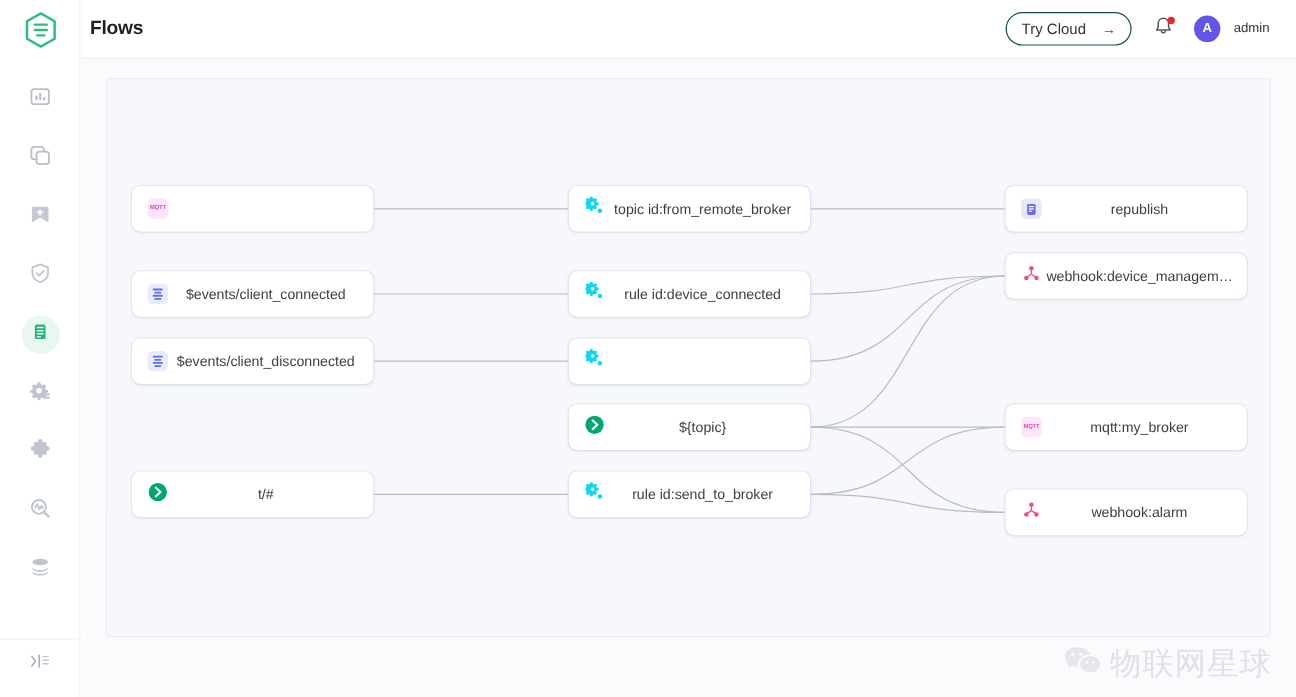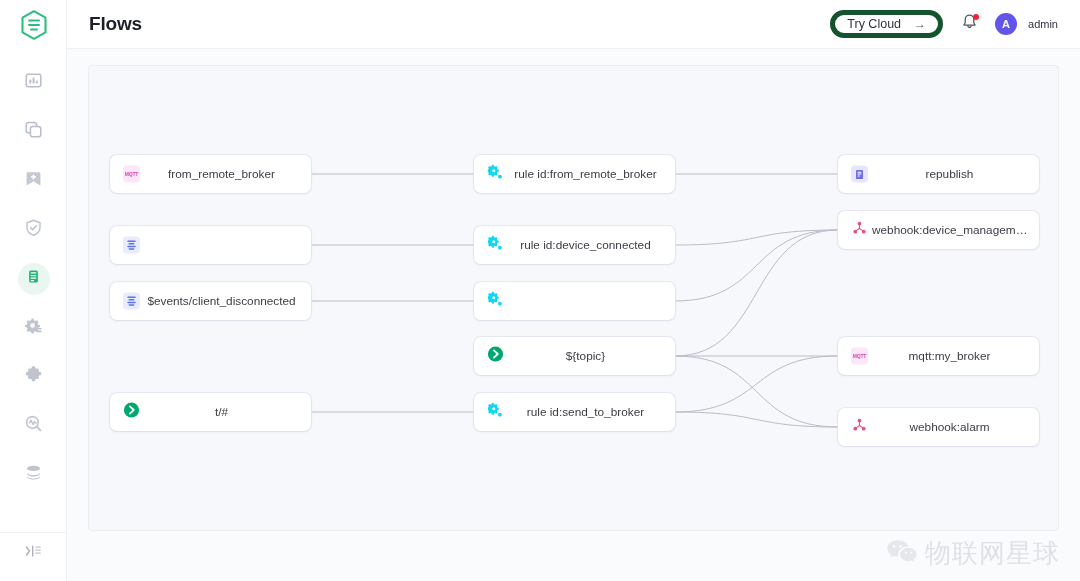--- a/index.html
+++ b/index.html
@@ -51,32 +51,32 @@
   
   .header {
     position: absolute; left: 67px; top: 0;
     width: 1013px; height: 49px;
     background: #ffffff;
     border-bottom: 1px solid #eef0f4;
     display: flex; align-items: center;
     z-index: 4;
   }
   .page-title {
-    margin-left: 22px;
-    font-size: 19px; font-weight: bold; color: #1d1f26;
+    margin-left: 8px;
+    font-size: 16px; font-weight: bold; color: #1d1f26;
     letter-spacing: -0.2px;
   }
   .header-right {
     margin-left: auto; margin-right: 22px;
     display: flex; align-items: center; gap: 17px;
   }
   .try-cloud {
     display: flex; align-items: center; gap: 13px;
     height: 28px; padding: 0 12px;
-    border: 5px solid #14532d; border-radius: 14px;
+    border: 1px solid #14532d; border-radius: 14px;
     background: #fff; cursor: pointer;
     font-size: 12.5px; color: #31343c;
   }
   .try-cloud .arrow { font-size: 12px; color: #52555e; line-height: 1; }
   .bell-wrap { position: relative; width: 18px; height: 20px; cursor: pointer; display:flex; align-items:center; justify-content:center;}
   .bell-dot {
     position: absolute; right: -1px; top: 0px;
     width: 6px; height: 6px; border-radius: 50%;
     background: #f5222d;
   }
@@ -314,33 +314,33 @@
           <path d="M 586 290 C 675.65 290, 659.35 290, 749 290" fill="none" stroke="#b9bcc6" stroke-width="1"></path>
           <path d="M 586 290 C 675.65 290, 659.35 361, 749 361" fill="none" stroke="#b9bcc6" stroke-width="1"></path>
           <path d="M 586 346 C 675.65 346, 659.35 290, 749 290" fill="none" stroke="#b9bcc6" stroke-width="1"></path>
           <path d="M 586 346 C 675.65 346, 659.35 361, 749 361" fill="none" stroke="#b9bcc6" stroke-width="1"></path>
         </svg>
       <div id="node-layer">
           <div class="node" style="left: 21px; top: 89px; width: 201px;">
             <span class="node-icon">
               <span class="badge mqtt">MQTT</span>
             </span>
-            <span class="node-label">from_remote_broker</span>
           </div>
           <div class="node" style="left: 21px; top: 160px; width: 201px;">
             <span class="node-icon">
               <span class="badge events">
                 <svg width="13" height="13" viewBox="0 0 13 13">
                   <rect x="2.3" y="2.0" width="8.4" height="1.5" rx="0.7" fill="#5b73e8"></rect>
                   <rect x="3.6" y="4.6" width="5.8" height="1.5" rx="0.7" fill="#5b73e8"></rect>
                   <rect x="2.3" y="7.2" width="8.4" height="1.5" rx="0.7" fill="#5b73e8"></rect>
                   <rect x="3.6" y="9.8" width="5.8" height="1.5" rx="0.7" fill="#5b73e8"></rect>
                 </svg>
               </span>
             </span>
+            <span class="node-label">$events/client_connected</span>
           </div>
           <div class="node" style="left: 21px; top: 216px; width: 201px;">
             <span class="node-icon">
               <span class="badge events">
                 <svg width="13" height="13" viewBox="0 0 13 13">
                   <rect x="2.3" y="2.0" width="8.4" height="1.5" rx="0.7" fill="#5b73e8"></rect>
                   <rect x="3.6" y="4.6" width="5.8" height="1.5" rx="0.7" fill="#5b73e8"></rect>
                   <rect x="2.3" y="7.2" width="8.4" height="1.5" rx="0.7" fill="#5b73e8"></rect>
                   <rect x="3.6" y="9.8" width="5.8" height="1.5" rx="0.7" fill="#5b73e8"></rect>
                 </svg>
@@ -358,21 +358,21 @@
             <span class="node-label">t/#</span>
           </div>
           <div class="node" style="left: 385px; top: 89px; width: 201px;">
             <span class="node-icon">
               <span><svg width="16" height="16" viewBox="0 0 16 16">
                   <path d="M5.9 1.6 h2.0 l0.35 1.5 1.3 0.7 1.4-0.7 1.4 1.4 -0.7 1.4 0.7 1.3 1.5 0.35 v2.0 l-1.5 0.35 -0.7 1.3 0.7 1.4 -1.4 1.4 -1.4-0.7 -1.3 0.7 -0.35 1.5 h-2.0 l-0.35-1.5 -1.3-0.7 -1.4 0.7 -1.4-1.4 0.7-1.4 -0.7-1.3 -1.5-0.35 v-2.0 l1.5-0.35 0.7-1.3 -0.7-1.4 1.4-1.4 1.4 0.7 1.3-0.7 Z" fill="#0fd6f2" transform="translate(-1.1,-1.1) scale(0.86)"></path>
                   <circle cx="5.8" cy="6.2" r="1.5" fill="#ffffff"></circle>
                   <circle cx="11.9" cy="12.2" r="1.9" fill="#0fd6f2"></circle>
                 </svg></span>
             </span>
-            <span class="node-label">rule id:from_remote_broker</span>
+            <span class="node-label">topic id:from_remote_broker</span>
           </div>
           <div class="node" style="left: 385px; top: 160px; width: 201px;">
             <span class="node-icon">
               <span><svg width="16" height="16" viewBox="0 0 16 16">
                   <path d="M5.9 1.6 h2.0 l0.35 1.5 1.3 0.7 1.4-0.7 1.4 1.4 -0.7 1.4 0.7 1.3 1.5 0.35 v2.0 l-1.5 0.35 -0.7 1.3 0.7 1.4 -1.4 1.4 -1.4-0.7 -1.3 0.7 -0.35 1.5 h-2.0 l-0.35-1.5 -1.3-0.7 -1.4 0.7 -1.4-1.4 0.7-1.4 -0.7-1.3 -1.5-0.35 v-2.0 l1.5-0.35 0.7-1.3 -0.7-1.4 1.4-1.4 1.4 0.7 1.3-0.7 Z" fill="#0fd6f2" transform="translate(-1.1,-1.1) scale(0.86)"></path>
                   <circle cx="5.8" cy="6.2" r="1.5" fill="#ffffff"></circle>
                   <circle cx="11.9" cy="12.2" r="1.9" fill="#0fd6f2"></circle>
                 </svg></span>
             </span>
             <span class="node-label">rule id:device_connected</span>

